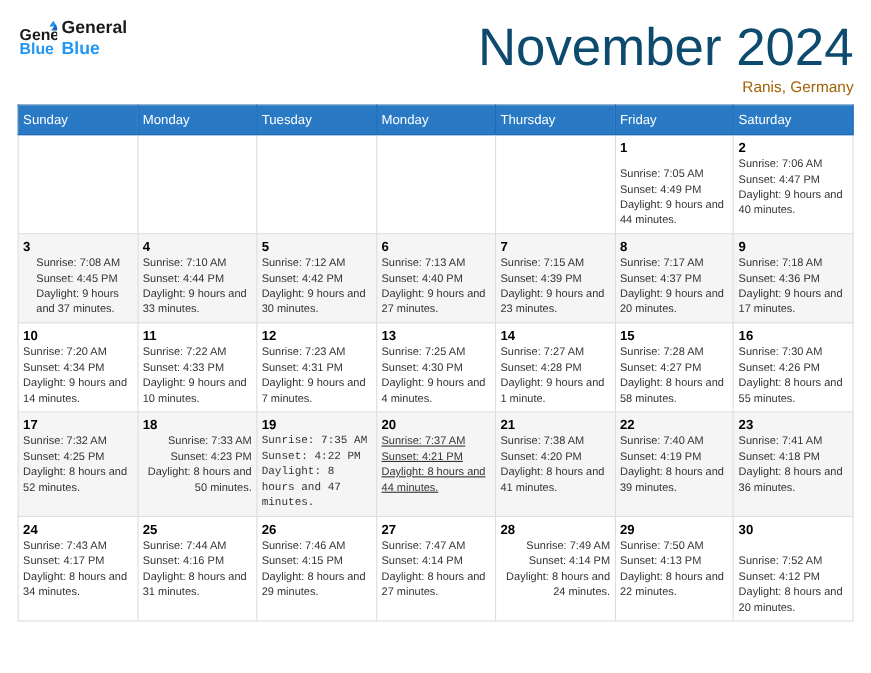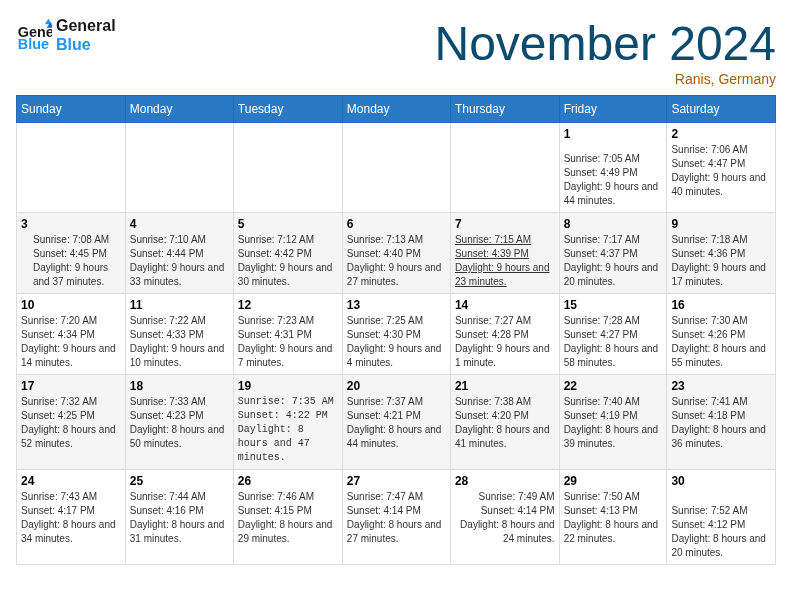--- a/index.html
+++ b/index.html
@@ -152,21 +152,21 @@
 Daylight: 9 hours and 30 minutes.</div>
         </td>
         <td>
           <div class="day-number">6</div>
           <div class="day-info" style="white-space: pre-line;">Sunrise: 7:13 AM
 Sunset: 4:40 PM
 Daylight: 9 hours and 27 minutes.</div>
         </td>
         <td>
           <div class="day-number">7</div>
-          <div class="day-info" style="white-space: pre-line; text-decoration: underline;">Sunrise: 7:15 AM
+          <div class="day-info" style="white-space: pre-line;">Sunrise: 7:15 AM
 Sunset: 4:39 PM
 Daylight: 9 hours and 23 minutes.</div>
         </td>
         <td>
           <div class="day-number">8</div>
           <div class="day-info" style="white-space: pre-line;">Sunrise: 7:17 AM
 Sunset: 4:37 PM
 Daylight: 9 hours and 20 minutes.</div>
         </td>
         <td>
@@ -222,33 +222,33 @@
       </tr>
       <tr>
         <td>
           <div class="day-number">17</div>
           <div class="day-info" style="white-space: pre-line;">Sunrise: 7:32 AM
 Sunset: 4:25 PM
 Daylight: 8 hours and 52 minutes.</div>
         </td>
         <td>
           <div class="day-number">18</div>
-          <div class="day-info" style="white-space: pre-line;">Sunrise: 7:33 AM
+          <div class="day-info" style="white-space: pre-line; text-align: right;">Sunrise: 7:33 AM
 Sunset: 4:23 PM
 Daylight: 8 hours and 50 minutes.</div>
         </td>
         <td>
           <div class="day-number">19</div>
           <div class="day-info" style="white-space: pre-line; font-family: Liberation Mono, monospace;">Sunrise: 7:35 AM
 Sunset: 4:22 PM
 Daylight: 8 hours and 47 minutes.</div>
         </td>
         <td>
           <div class="day-number">20</div>
-          <div class="day-info" style="white-space: pre-line;">Sunrise: 7:37 AM
+          <div class="day-info" style="white-space: pre-line; text-decoration: underline;">Sunrise: 7:37 AM
 Sunset: 4:21 PM
 Daylight: 8 hours and 44 minutes.</div>
         </td>
         <td>
           <div class="day-number">21</div>
           <div class="day-info" style="white-space: pre-line;">Sunrise: 7:38 AM
 Sunset: 4:20 PM
 Daylight: 8 hours and 41 minutes.</div>
         </td>
         <td>

